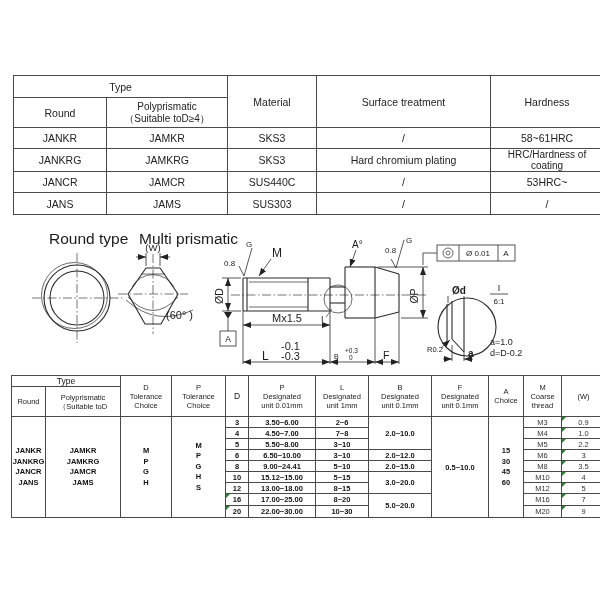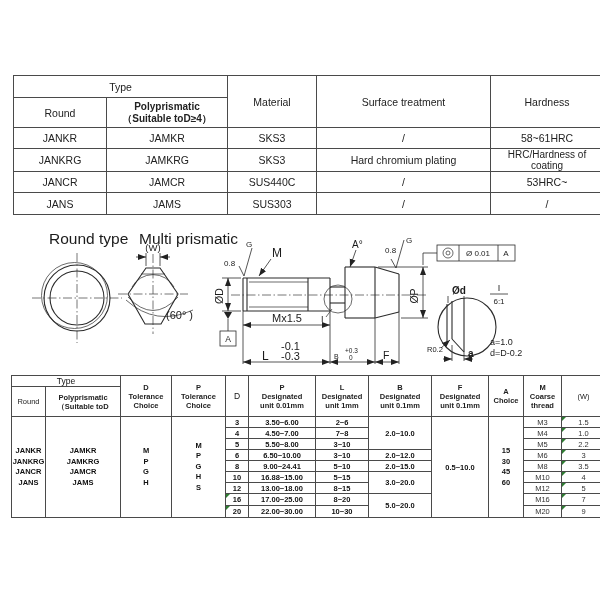--- a/index.html
+++ b/index.html
@@ -10,21 +10,21 @@
   
   .tt{left:5px;top:75px;width:590px;font-size:10.5px;color:#222;}
   .tt .hd{font-size:10.5px;}
   .tt .sub{font-size:10px;line-height:12px;}
   
   .bt{left:3px;top:375px;width:594px;font-size:7.5px;color:#111;}
   .bt .hcell{font-size:7.5px;line-height:9px;color:#222;}
   .bt .ttl{font-size:8.5px;}
   .bt .b{font-weight:bold;}
   .bt .mw{color:#333;font-weight:normal;}
-  .ln{display:block;font-weight:bold;}
+  .ln{display:block;}
   .stack{line-height:10.5px;font-weight:bold;}
   .rel{position:relative;}
   .gt{position:absolute;top:0;left:0;width:0;height:0;
       border-top:4px solid #2e7d32;border-right:4px solid transparent;}
   
   .drawing{position:absolute;left:0;top:212px;width:600px;height:166px;}
   svg text{fill:#1b1b1b;font-family:"Liberation Sans",sans-serif;}
   .cad{stroke:#2b2b2b;stroke-width:1.1;fill:none;}
   .thin{stroke:#2b2b2b;stroke-width:0.7;fill:none;}
   .dimln{stroke:#2b2b2b;stroke-width:0.8;fill:none;}
@@ -332,21 +332,21 @@
       <td class="b">2~6</td>
       <td rowspan="3" class="b">2.0~10.0</td>
       <td rowspan="9" class="b">0.5~10.0</td>
       <td rowspan="9" class="stack">
         <span class="ln">15</span>
         <span class="ln">30</span>
         <span class="ln">45</span>
         <span class="ln">60</span>
       </td>
       <td class="mw">M3</td>
-      <td class="mw rel"><span class="gt"></span><span>1.5</span></td>
+      <td class="mw rel"><span class="gt"></span><span>0.9</span></td>
     </tr>
     <tr style="height:11px">
       <td class="b">4</td>
       <td class="b">4.50~7.00</td>
       <td class="b">7~8</td>
       <td class="mw">M4</td>
       <td class="mw rel"><span class="gt"></span><span>1.0</span></td>
     </tr>
     <tr style="height:11px">
       <td class="b">5</td>
@@ -366,21 +366,21 @@
     <tr style="height:11px">
       <td class="b">8</td>
       <td class="b">9.00~24.41</td>
       <td class="b">5~10</td>
       <td class="b">2.0~15.0</td>
       <td class="mw">M8</td>
       <td class="mw rel"><span class="gt"></span><span>3.5</span></td>
     </tr>
     <tr style="height:11px">
       <td class="b">10</td>
-      <td class="b">16.88~15.00</td>
+      <td class="b">15.12~15.00</td>
       <td class="b">5~15</td>
       <td rowspan="2" class="b">3.0~20.0</td>
       <td class="mw">M10</td>
       <td class="mw rel"><span class="gt"></span><span>4</span></td>
     </tr>
     <tr style="height:11px">
       <td class="b">12</td>
       <td class="b">13.00~18.00</td>
       <td class="b">8~15</td>
       <td class="mw">M12</td>

